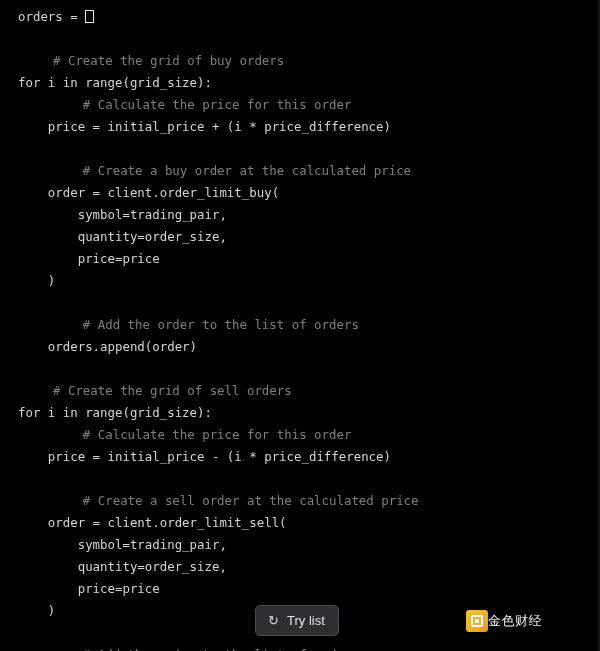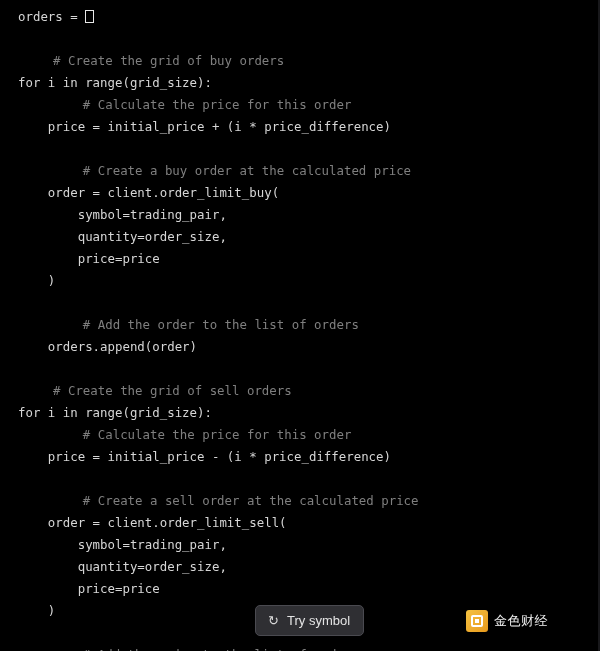--- a/index.html
+++ b/index.html
@@ -81,21 +81,20 @@
     color: #d8d8d8;
     text-align: center;
   }
 
   .watermark {
     position: absolute;
     left: 466px;
     top: 610px;
     display: flex;
     align-items: center;
-    gap: 6px;
   }
   .wm-logo {
     width: 22px;
     height: 22px;
     border-radius: 3px;
     background: linear-gradient(135deg, #f5c242 0%, #e89a1c 100%);
     position: relative;
     flex: none;
   }
   .wm-logo::before {
@@ -134,19 +133,19 @@
 </head>
 <body>
 
 <div class="code-surface">
   <pre class="code-block" id="code-block"><span class="code-line">orders = <span class="cursor-box"></span></span><span class="code-line blank"> </span><span class="code-line comment"># Create the grid of buy orders</span><span class="code-line">for i in range(grid_size):</span><span class="code-line comment">    # Calculate the price for this order</span><span class="code-line">    price = initial_price + (i * price_difference)</span><span class="code-line blank"> </span><span class="code-line comment">    # Create a buy order at the calculated price</span><span class="code-line">    order = client.order_limit_buy(</span><span class="code-line">        symbol=trading_pair,</span><span class="code-line">        quantity=order_size,</span><span class="code-line">        price=price</span><span class="code-line">    )</span><span class="code-line blank"> </span><span class="code-line comment">    # Add the order to the list of orders</span><span class="code-line">    orders.append(order)</span><span class="code-line blank"> </span><span class="code-line comment"># Create the grid of sell orders</span><span class="code-line">for i in range(grid_size):</span><span class="code-line comment">    # Calculate the price for this order</span><span class="code-line">    price = initial_price - (i * price_difference)</span><span class="code-line blank"> </span><span class="code-line comment">    # Create a sell order at the calculated price</span><span class="code-line">    order = client.order_limit_sell(</span><span class="code-line">        symbol=trading_pair,</span><span class="code-line">        quantity=order_size,</span><span class="code-line">        price=price</span><span class="code-line">    )</span><span class="code-line blank"> </span><span class="code-line comment">    # Add the order to the list of orders</span></pre>
   <div class="right-edge-fade"></div>
 </div>
 
 <div class="try-again-btn">
   <span class="refresh-icon">↻</span>
-  <span>Try symbol</span>
+  <span>Try list</span>
 </div>
 
 <div class="watermark">
   <span class="wm-logo"></span>
   <span class="wm-text">金色财经</span>
 </div>
 
 </body></html>

